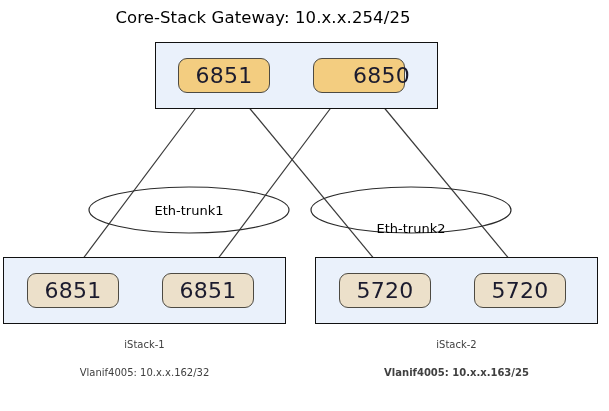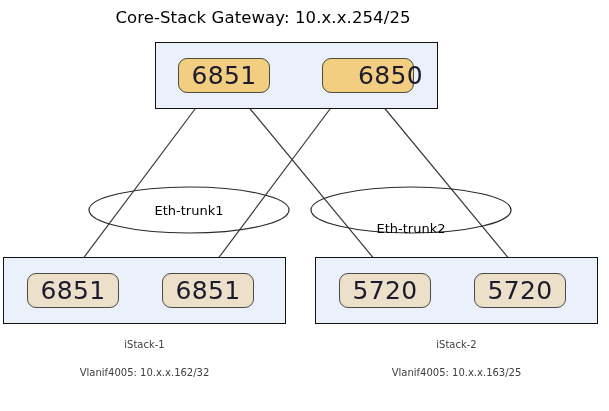--- a/index.html
+++ b/index.html
@@ -56,38 +56,38 @@
     width: 283px;
     height: 67px;
   }
   .node {
     position: absolute;
     box-sizing: border-box;
     border-radius: 9px;
     display: flex;
     align-items: center;
     justify-content: center;
-    font-size: 25px;
+    font-size: 22px;
     color: #1b1b2e;
     letter-spacing: 0.3px;
   }
   .node-core {
     background: #f3cd80;
     border: 1.4px solid #4d4a42;
     width: 92px;
     height: 35px;
   }
   .node-leaf {
     background: #ece0ca;
     border: 1.4px solid #4d4a42;
     width: 92px;
     height: 35px;
   }
   #core-node-1 { left: 178px; top: 58px; }
-  #core-node-2 { left: 322px; top: 58px; padding-left: 45px; }
+  #core-node-2 { left: 313px; top: 58px; padding-left: 45px; }
   #istack1-node-1 { left: 27px;  top: 273px; }
   #istack1-node-2 { left: 162px; top: 273px; }
   #istack2-node-1 { left: 339px; top: 273px; }
   #istack2-node-2 { left: 474px; top: 273px; }
   .trunk-label {
     position: absolute;
     display: flex;
     align-items: center;
     justify-content: center;
     font-size: 13px;
@@ -100,21 +100,21 @@
   .caption {
     position: absolute;
     text-align: center;
     font-size: 10px;
     color: #404040;
     white-space: nowrap;
   }
   #istack1-caption-name { left: 3px;   top: 339px; width: 283px; }
   #istack1-caption-vlan { left: 3px;   top: 367px; width: 283px; }
   #istack2-caption-name { left: 315px; top: 339px; width: 283px; }
-  #istack2-caption-vlan { left: 315px; top: 367px; width: 283px; }
+  #istack2-caption-vlan { left: 315px; top: 367px; width: 283px; font-weight: bold; }
 </style>
 </head>
 <body>
 
 <svg id="diagram" viewBox="0 0 609 411" xmlns="http://www.w3.org/2000/svg">
   <g>
     <line x1="207" y1="93" x2="73" y2="272" stroke="#3a3a3a" stroke-width="1.2"></line>
     <line x1="237" y1="93" x2="385" y2="272" stroke="#3a3a3a" stroke-width="1.2"></line>
     <line x1="342" y1="93" x2="208" y2="272" stroke="#3a3a3a" stroke-width="1.2"></line>
     <line x1="372" y1="93" x2="520" y2="272" stroke="#3a3a3a" stroke-width="1.2"></line>

